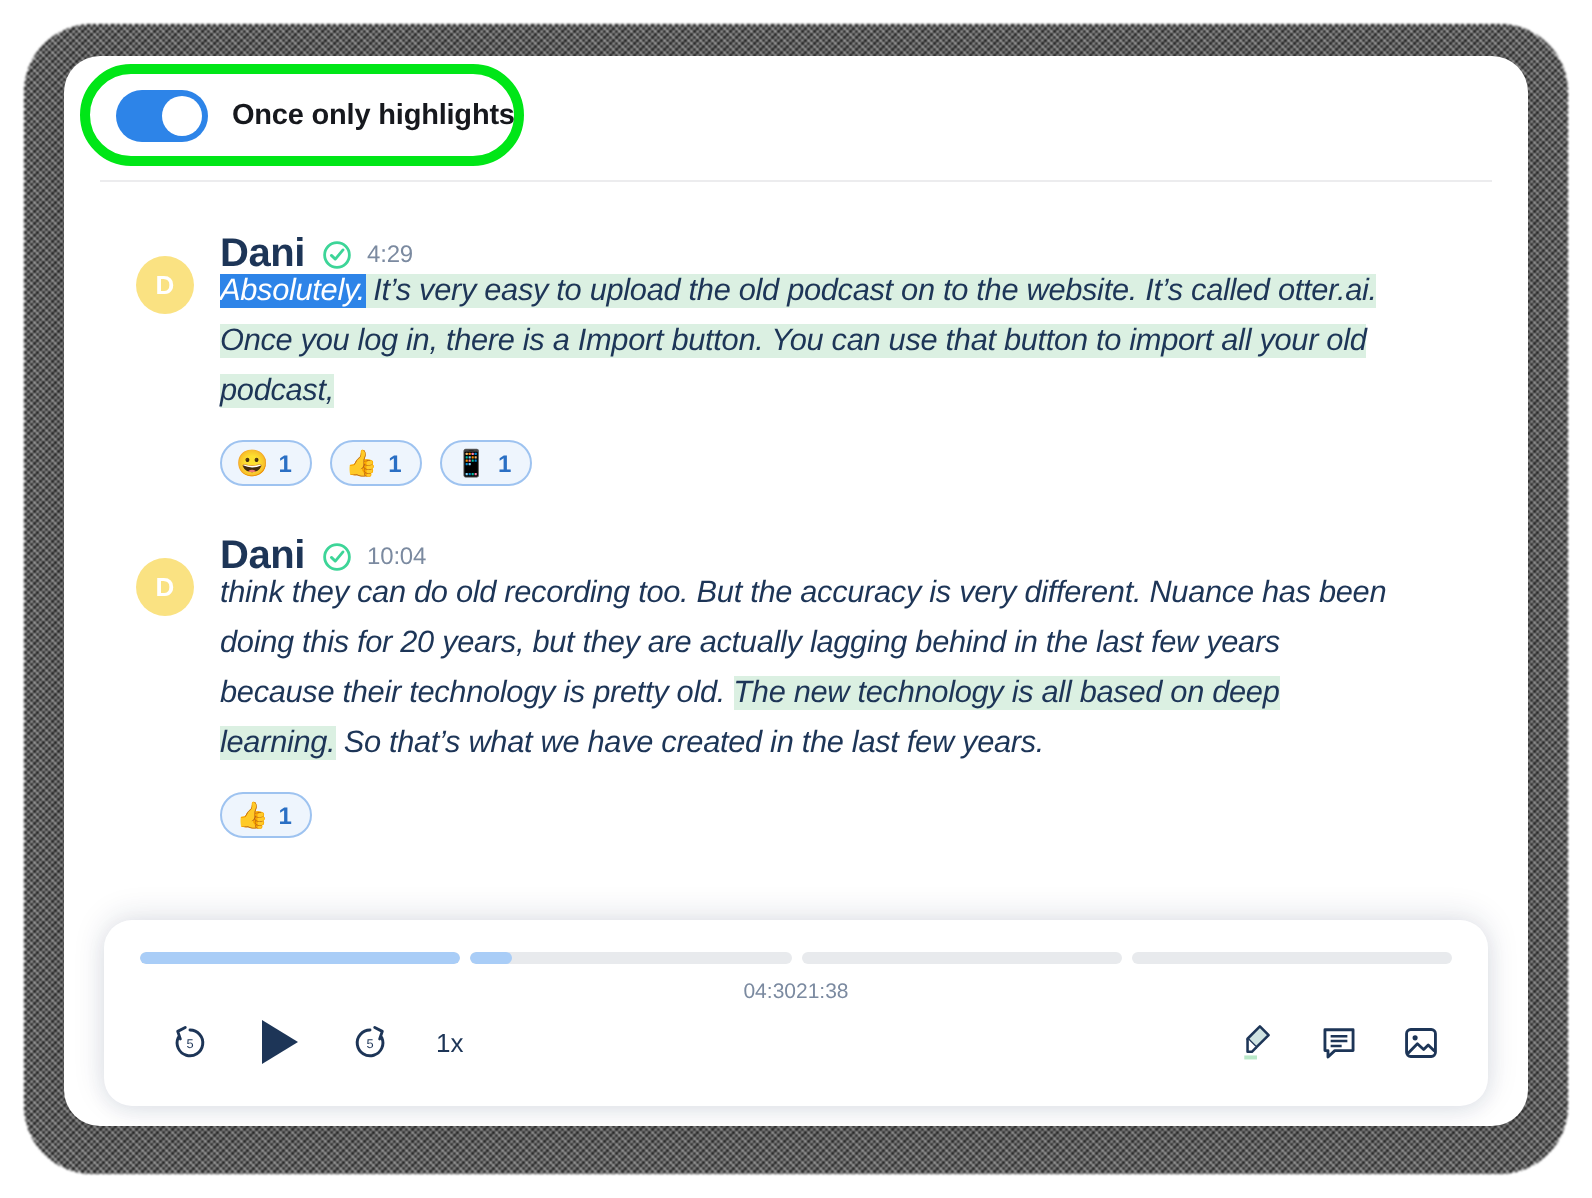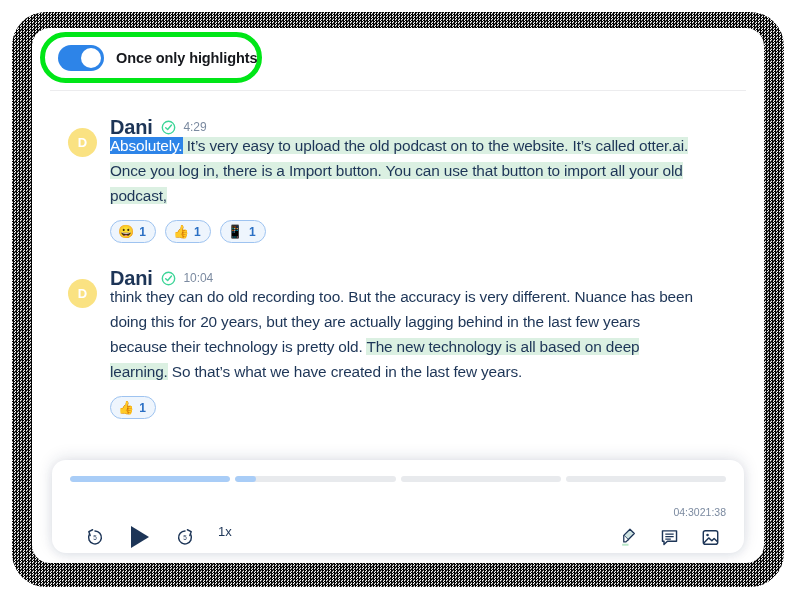--- a/index.html
+++ b/index.html
@@ -164,20 +164,21 @@
     color: #7b8aa0;
     letter-spacing: -.1px;
   }
 
   .body-text {
     font-size: 15.4px;
     line-height: 25px;
     color: #1d3557;
     letter-spacing: -.15px;
     max-width: 590px;
+    font-style: italic;
   }
   .hl-green { background: #DBF0E2; }
   .hl-blue  { background: #2D84E8; color: #ffffff; }
 
   
   .reactions { display: flex; gap: 9px; margin-top: 12px; }
   .reaction {
     display: flex;
     align-items: center;
     gap: 5px;
@@ -217,28 +218,29 @@
   }
   .seg .fill {
     position: absolute;
     left: 0; top: 0; bottom: 0;
     background: #A9CDF7;
     border-radius: 3px;
   }
 
   .times {
     display: flex;
-    justify-content: flex-end;
-    margin-top: 24px;
+    justify-content: center;
+    margin-top: 8px;
     font-size: 10.5px;
     color: #7b8aa0;
   }
 
   .controls {
     display: flex;
+    align-items: center;
     margin-top: 6px;
   }
   .ctrl { display: flex; align-items: center; justify-content: center; cursor: pointer; }
   .ctrl-rw { margin-left: 14px; }
   .ctrl-play { margin-left: 22px; }
   .ctrl-ff { margin-left: 22px; }
   .speed {
     margin-left: 22px;
     font-size: 13px;
     color: #1d3557;

